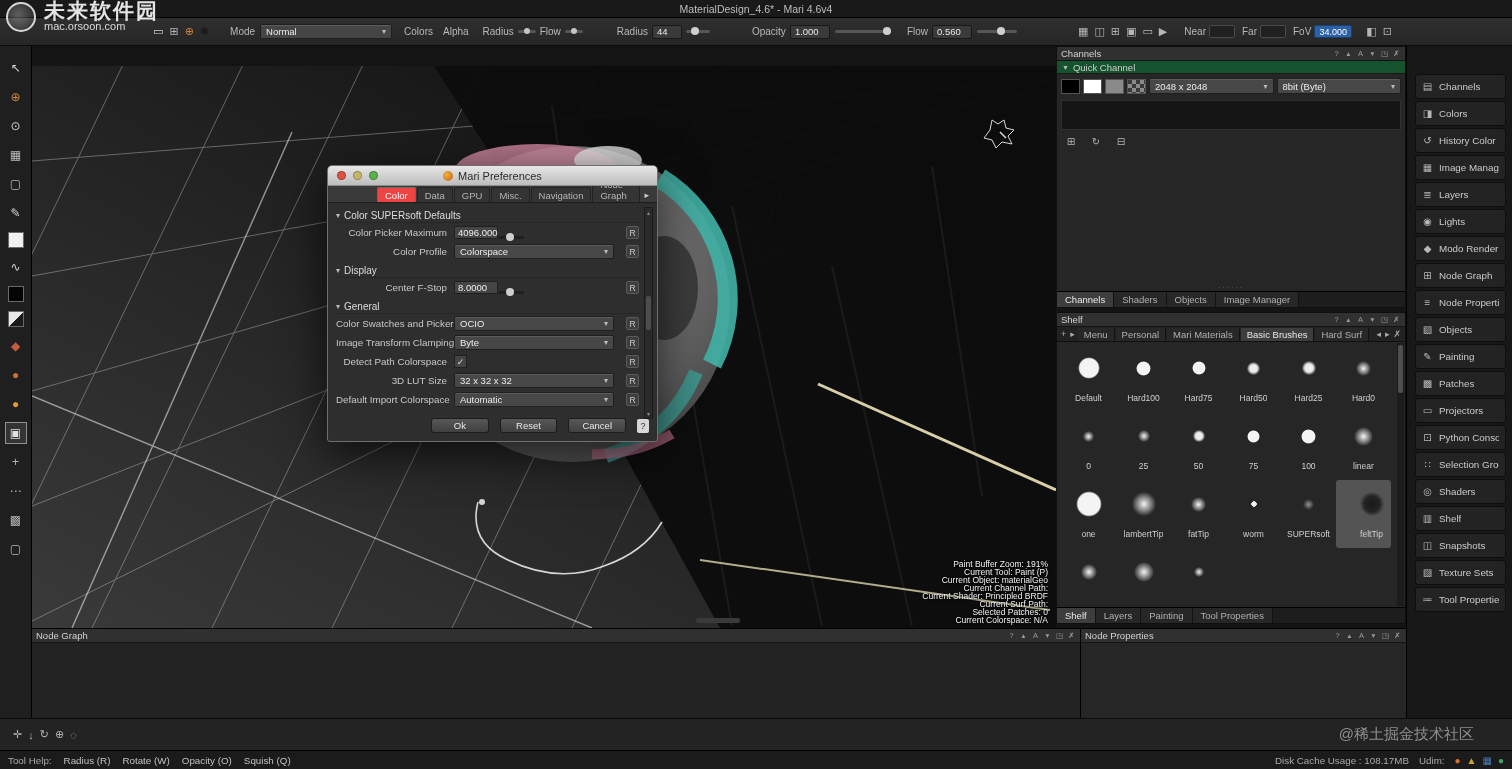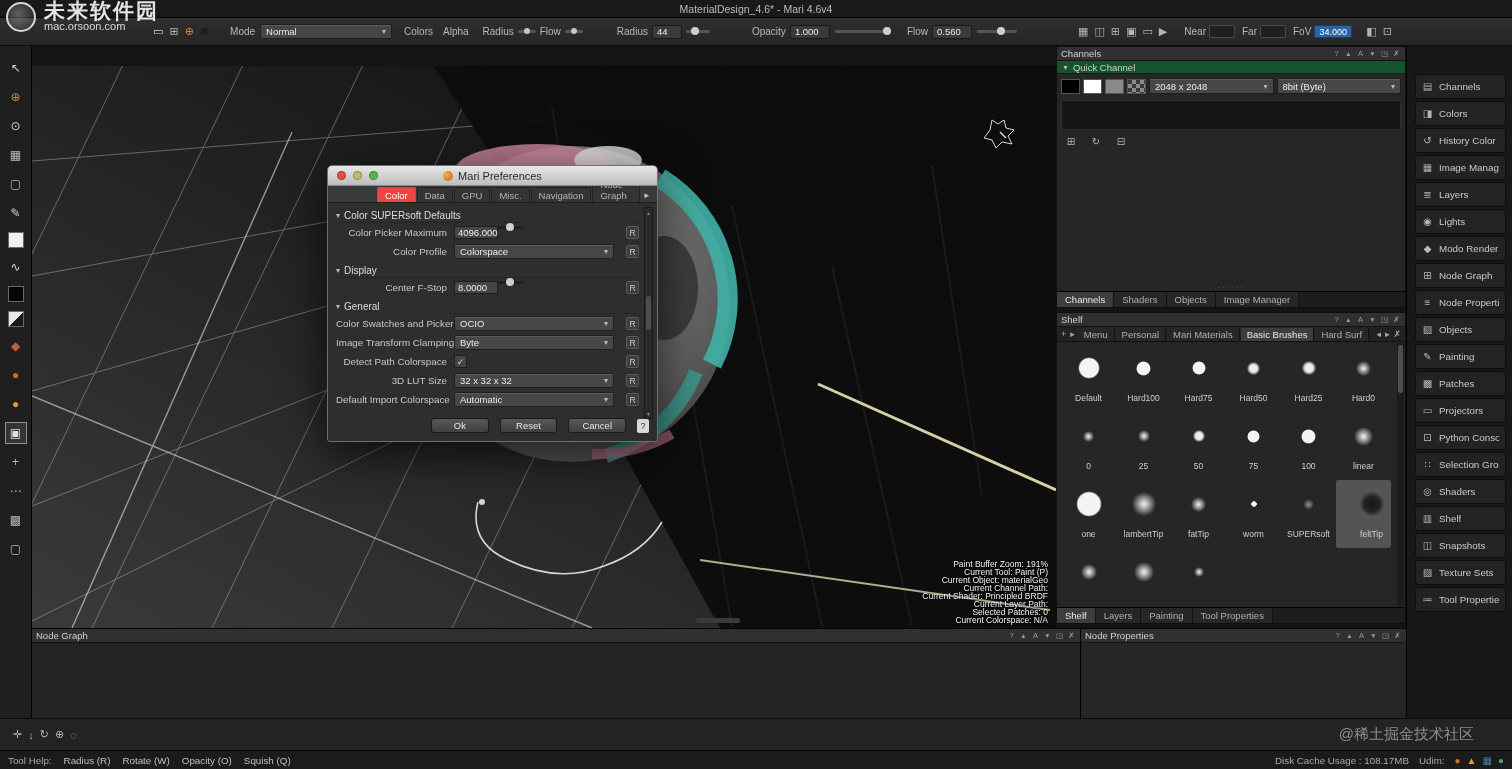--- a/index.html
+++ b/index.html
@@ -52,21 +52,21 @@
   .mari-ico{width:10px;height:10px;border-radius:50%;background:radial-gradient(circle at 35% 35%,#f0b13c,#c2611f);display:inline-block;}
   .dtabs{display:flex;align-items:flex-end;height:17px;background:#3a3a3a;border-bottom:1px solid #1d1d1d;padding:0 5px;gap:1px;}
   .dtab{padding:2px 7px 1px;font-size:9.5px;color:#b5b5b5;background:#343434;border:1px solid #222;border-bottom:none;border-radius:2px 2px 0 0;}
   .dtab.act{background:#ef4444;color:#fff;border-color:#6a6a6a;margin-left:44px;}
   .dtab-arrow{margin-left:auto;color:#ccc;font-size:9px;padding:2px 3px;}
   .dcontent{padding:3px 18px 2px 8px;position:relative;}
   .dsec{display:flex;align-items:center;gap:4px;height:14px;margin-top:3px;border-bottom:1px solid #262626;color:#ddd;font-size:10px;}
   .dsec-tri{font-size:8px;color:#bbb;}
   .drow{display:flex;align-items:center;height:19px;}
   .dlabel{width:118px;text-align:right;padding-right:7px;color:#c9c9c9;font-size:9.8px;white-space:nowrap;overflow:hidden;}
-  .dctl{flex:1;display:flex;align-items:flex-start;}
+  .dctl{flex:1;display:flex;align-items:flex-end;}
   .dnum{width:44px;height:13px;background:#454545;border:1px solid #1f1f1f;color:#eee;font-size:9.5px;padding:0 3px;display:flex;align-items:center;}
   .dslider{position:relative;width:26px;height:3px;background:#1f1f1f;border-radius:2px;}
   .dknob{position:absolute;left:8px;top:-3px;width:8px;height:8px;background:#cfcfcf;border-radius:50%;}
   .ddd{flex:1;max-width:160px;height:15px;background:#474747;border:1px solid #1f1f1f;box-shadow:inset 0 1px 0 #5c5c5c;border-radius:2px;display:flex;align-items:center;padding:0 5px;color:#ececec;font-size:9.5px;}
   .ddd-v{overflow:hidden;white-space:nowrap;}
   .ddd-a{margin-left:auto;font-size:8px;color:#bbb;}
   .dcb{width:13px;height:13px;background:#454545;border:1px solid #1f1f1f;display:flex;align-items:center;justify-content:center;font-size:9px;color:#ddd;}
   .drst{margin-left:4px;width:13px;height:13px;background:#3e3e3e;border:1px solid #5a5a5a;border-radius:2px;display:flex;align-items:center;justify-content:center;font-size:8.5px;color:#ccc;flex:0 0 auto;}
   .dbtns{display:flex;gap:11px;padding:7px 8px 8px 103px;align-items:center;}
   .dbtn{width:58px;height:15px;background:linear-gradient(#585858,#404040);border:1px solid #1c1c1c;border-radius:3px;display:flex;align-items:center;justify-content:center;color:#e8e8e8;font-size:9.5px;}
@@ -303,21 +303,21 @@
         <path d="M16,14 l6,6" stroke-width="1.5"></path>
       </g>
       <rect x="664" y="552" width="44" height="5" rx="2" fill="#3a3a3a"></rect>
     </svg>
     <div class="vinfo">
         <div class="vinfo-line">Paint Buffer Zoom: 191%</div>
         <div class="vinfo-line">Current Tool: Paint (P)</div>
         <div class="vinfo-line">Current Object: materialGeo</div>
         <div class="vinfo-line">Current Channel Path:</div>
         <div class="vinfo-line">Current Shader: Principled BRDF</div>
-        <div class="vinfo-line">Current Layer Path:</div>
+        <div class="vinfo-line">Current Surf Path:</div>
         <div class="vinfo-line">Selected Patches: 0</div>
         <div class="vinfo-line">Current Colorspace: N/A</div>
       </div>
   </div>
 
   <div class="dialog">
     <div class="dtitle">
       <span class="traffic">
         <span class="tl" style="background:#df4f43;"></span>
         <span class="tl" style="background:#c3b76a;"></span>

